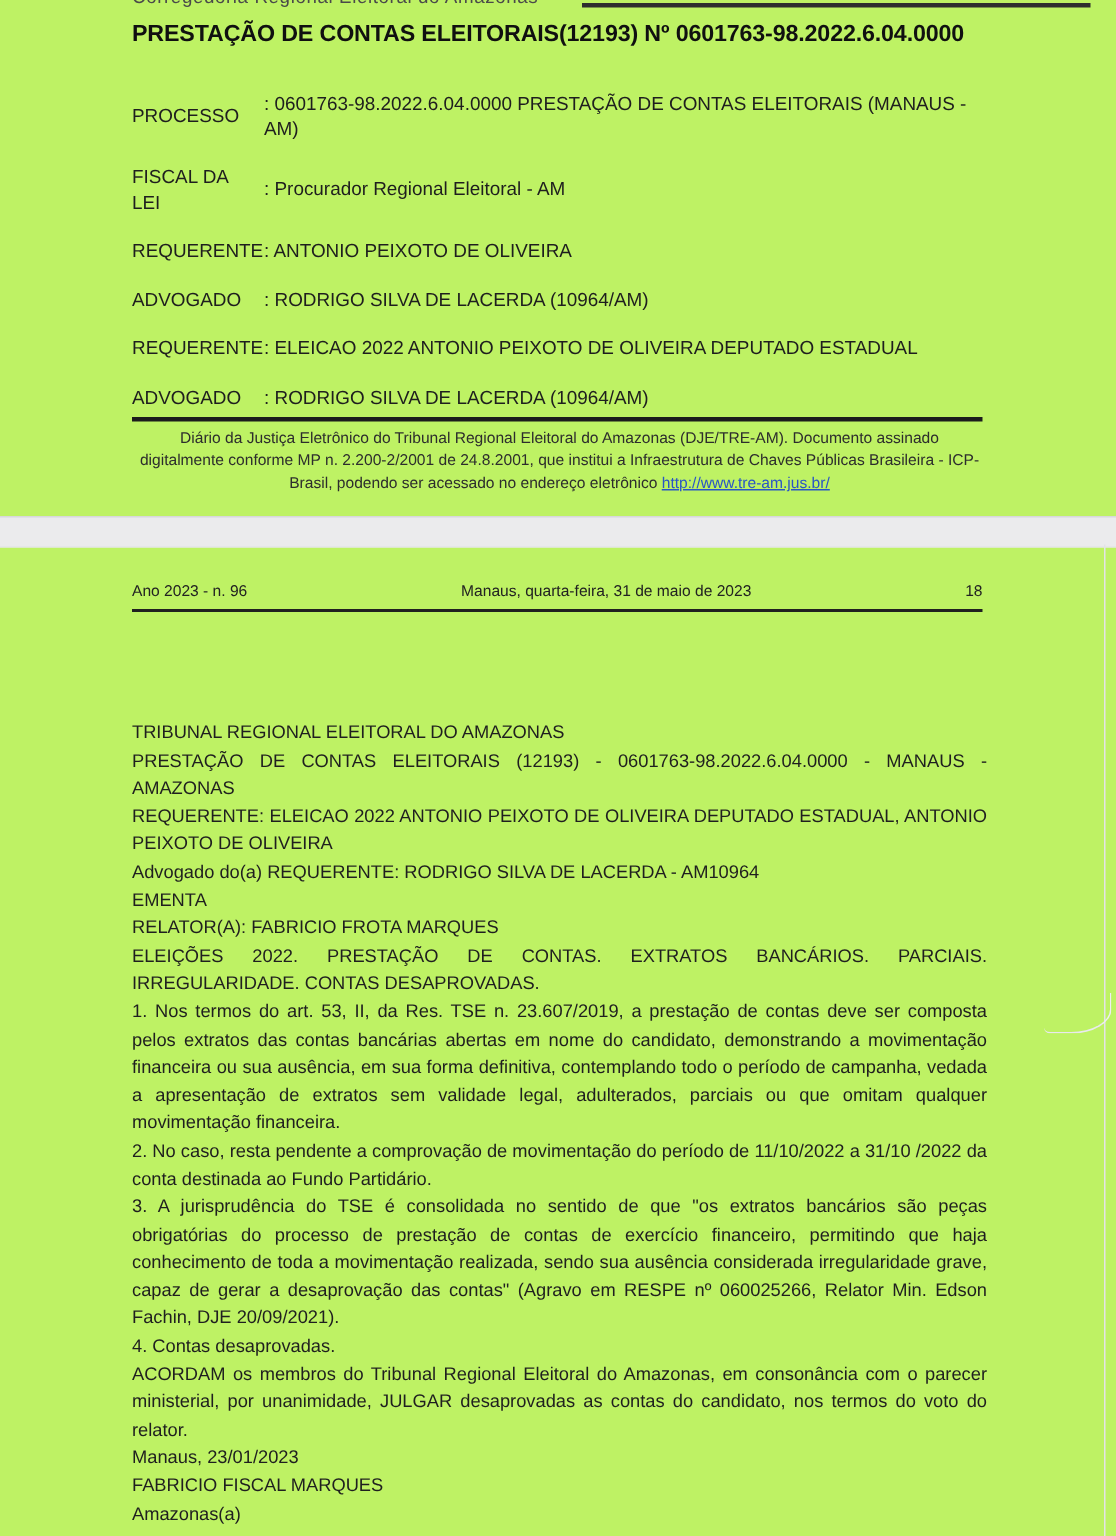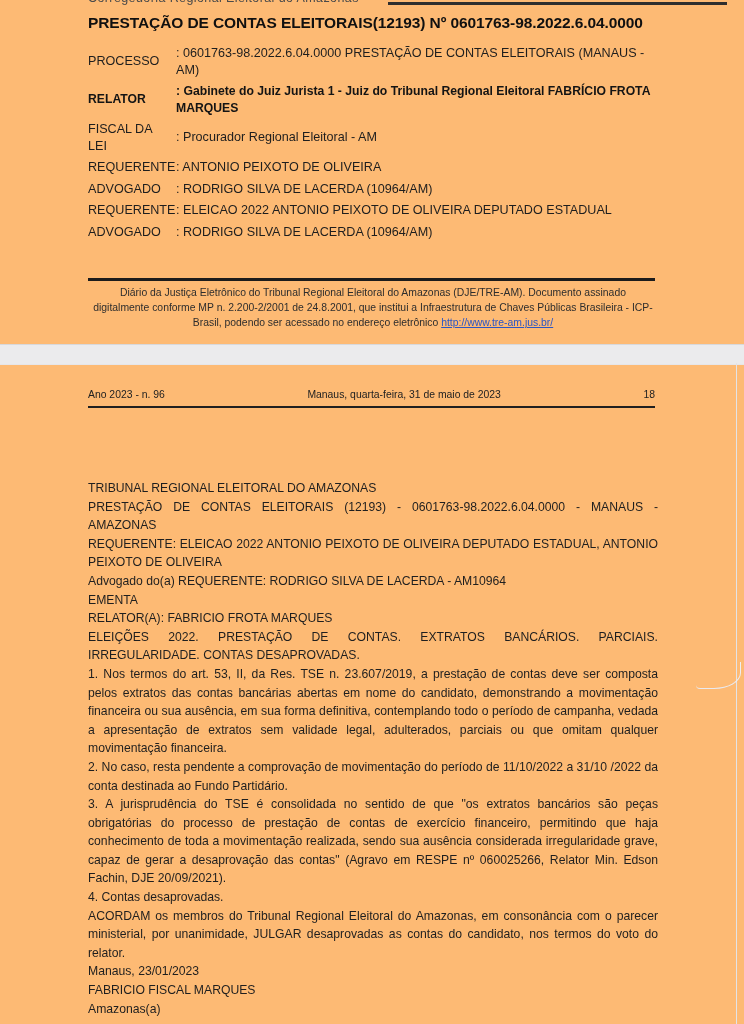--- a/index.html
+++ b/index.html
@@ -1,31 +1,31 @@
 <!DOCTYPE html>
 <html><head>
 <meta charset="utf-8">
 <style>
   html,body{margin:0;padding:0;background:#ffffff;}
   .screen{
     position:relative;width:744px;height:1024px;overflow:hidden;
-    background:#fdba74;font-family:"Liberation Sans",sans-serif;color:#232323;
+    background:#bef264;font-family:"Liberation Sans",sans-serif;color:#232323;
   }
   
   .clip-head{position:absolute;left:88px;top:0;width:305px;height:7px;overflow:hidden;}
   .clip-head span{display:block;margin-top:-9px;font-size:12.5px;color:#4a4a4a;letter-spacing:.4px;white-space:nowrap;}
   .head-line{position:absolute;left:388px;top:2px;width:339px;height:2.5px;background:#2e2e2e;}
 
   .doc-title{
     position:absolute;left:88px;top:14px;width:585px;
     font-size:15.5px;font-weight:bold;color:#101010;letter-spacing:-0.1px;white-space:nowrap;
   }
 
   .fields{position:absolute;left:88px;top:45px;width:574px;}
-  .frow{display:flex;align-items:center;margin-bottom:5px;font-size:12.6px;line-height:16.5px;color:#1e1e1e;}
+  .frow{display:flex;align-items:center;margin-bottom:5px;font-size:12.6px;line-height:16.5px;color:#1e1e1e;margin-top:16px;}
   .frow .lbl{flex:0 0 88px;white-space:pre-line;}
   .frow .val{flex:1;}
   .frow.bold{font-weight:bold;font-size:12.2px;color:#141414;}
 
   .foot-rule{position:absolute;left:88px;top:278px;width:567px;height:2.5px;background:#1c1c1c;}
   .foot-note{
     position:absolute;left:92px;top:285px;width:562px;text-align:center;
     font-size:10.4px;line-height:15px;color:#2d2d2d;
   }
   .foot-note a{color:#2a56c6;}
@@ -69,24 +69,20 @@
     <span>Corregedoria Regional Eleitoral do Amazonas</span>
   </div>
   <div class="head-line"></div>
 
   <div class="doc-title">PRESTAÇÃO DE CONTAS ELEITORAIS(12193) Nº 0601763-98.2022.6.04.0000</div>
 
   <div class="fields">
     <div class="frow">
       <span class="lbl">PROCESSO</span>
       <span class="val">: 0601763-98.2022.6.04.0000 PRESTAÇÃO DE CONTAS ELEITORAIS (MANAUS - AM)</span>
-    </div>
-    <div class="frow bold">
-      <span class="lbl">RELATOR</span>
-      <span class="val">: Gabinete do Juiz Jurista 1 - Juiz do Tribunal Regional Eleitoral FABRÍCIO FROTA MARQUES</span>
     </div>
     <div class="frow">
       <span class="lbl">FISCAL DA
 LEI</span>
       <span class="val">: Procurador Regional Eleitoral - AM</span>
     </div>
     <div class="frow">
       <span class="lbl">REQUERENTE</span>
       <span class="val">: ANTONIO PEIXOTO DE OLIVEIRA</span>
     </div>

